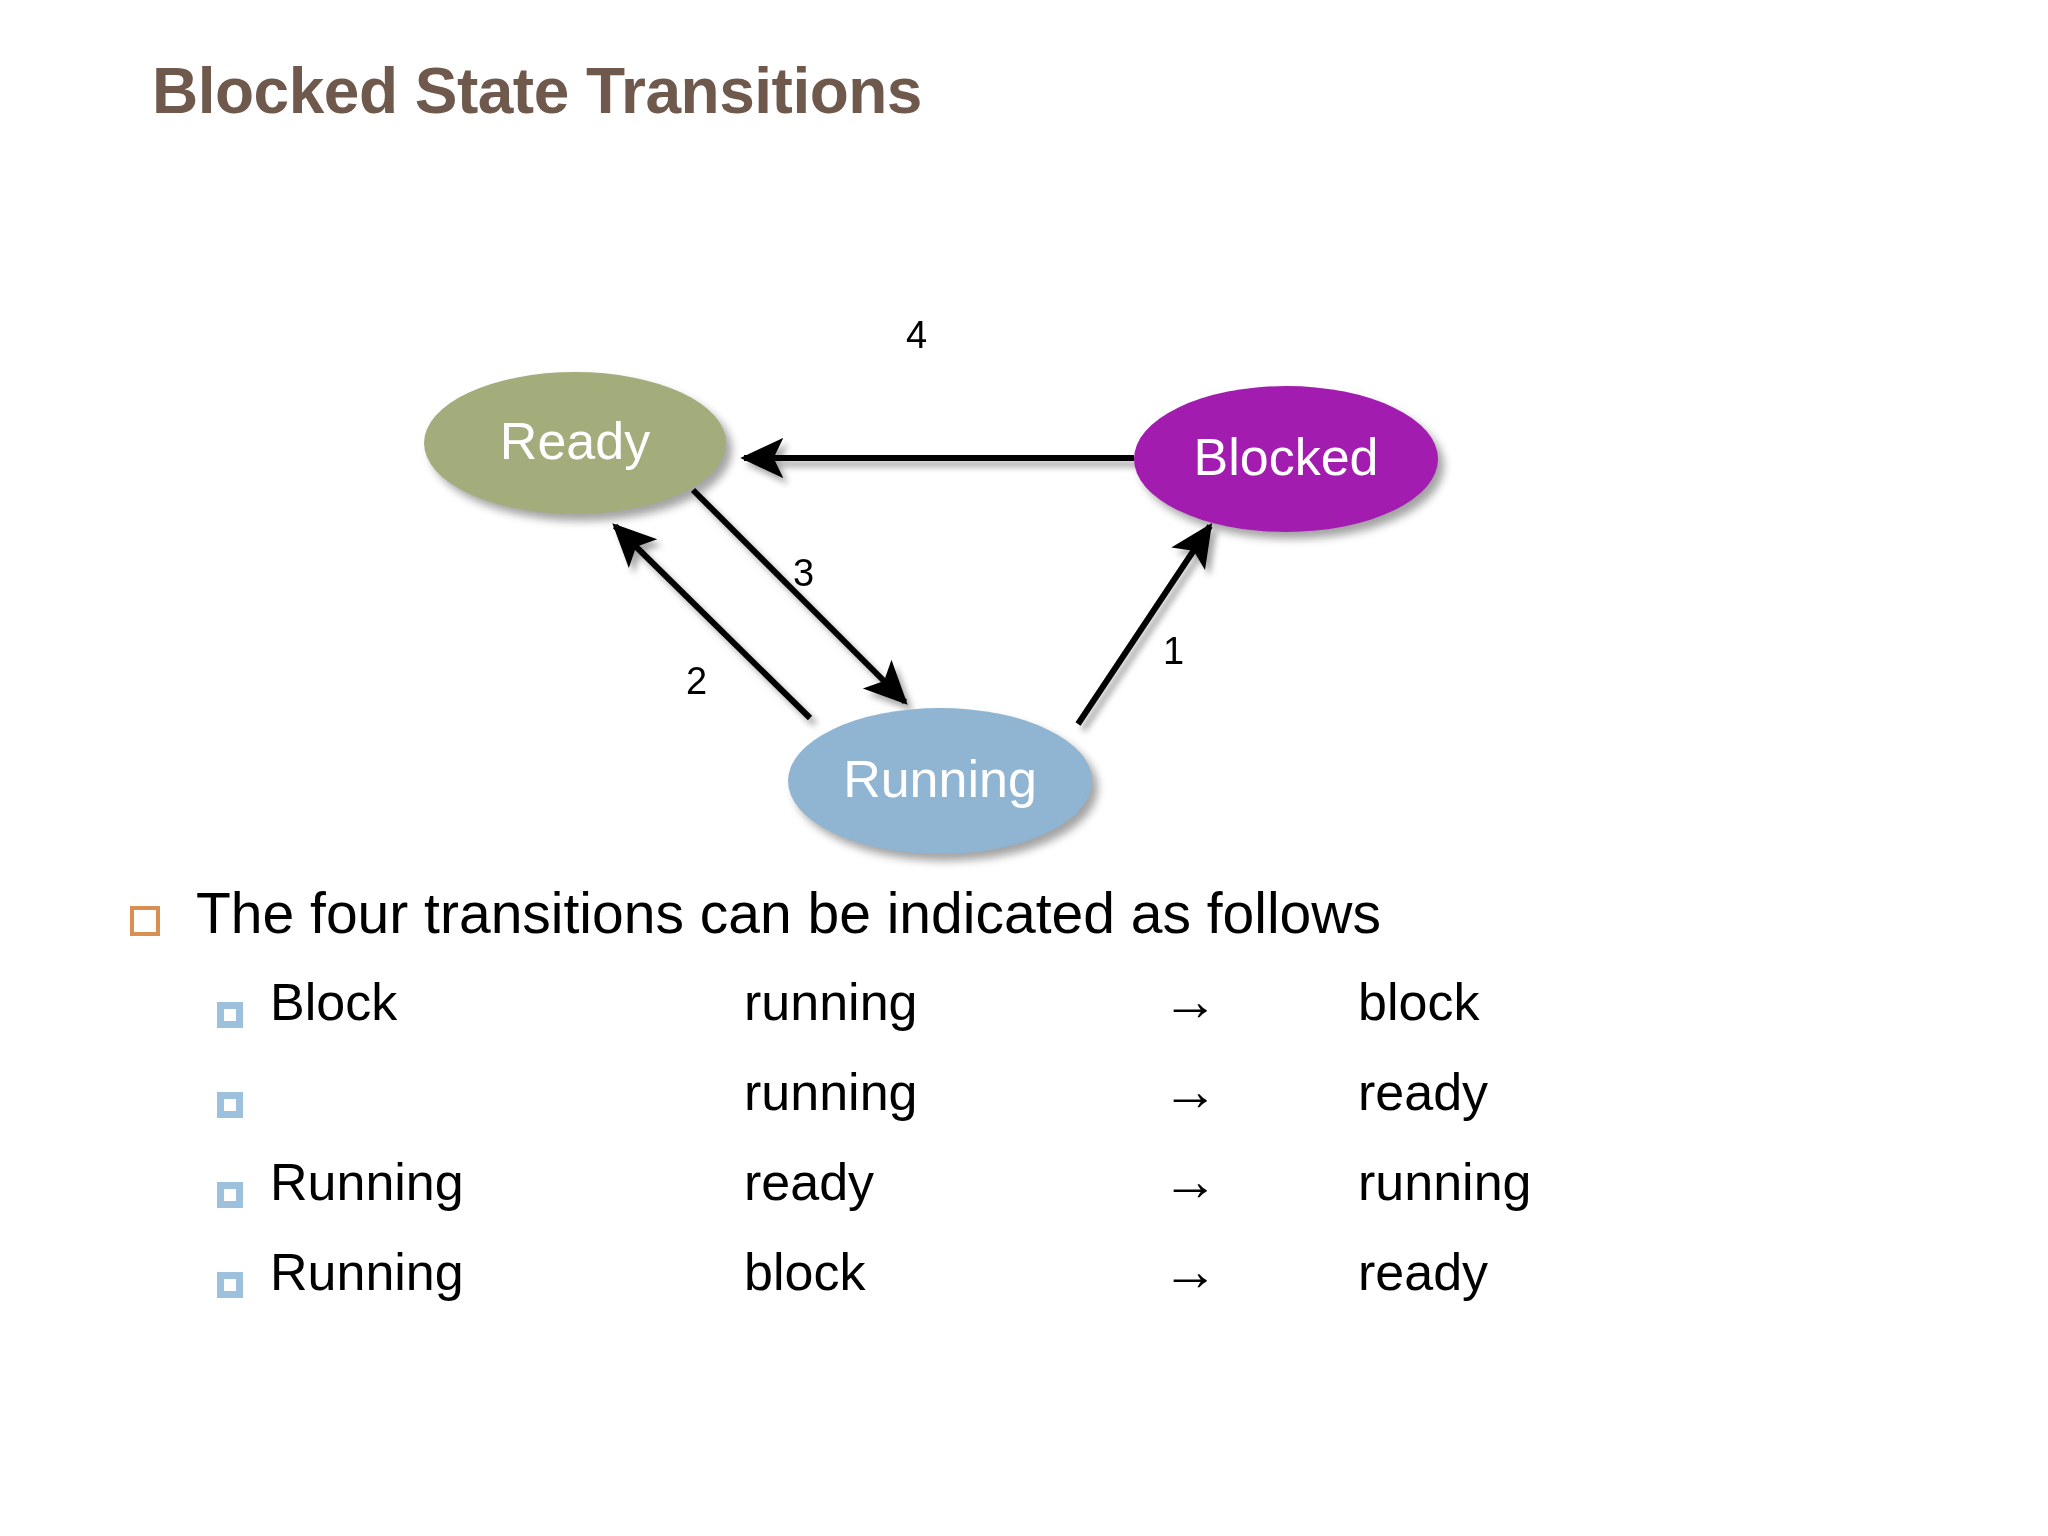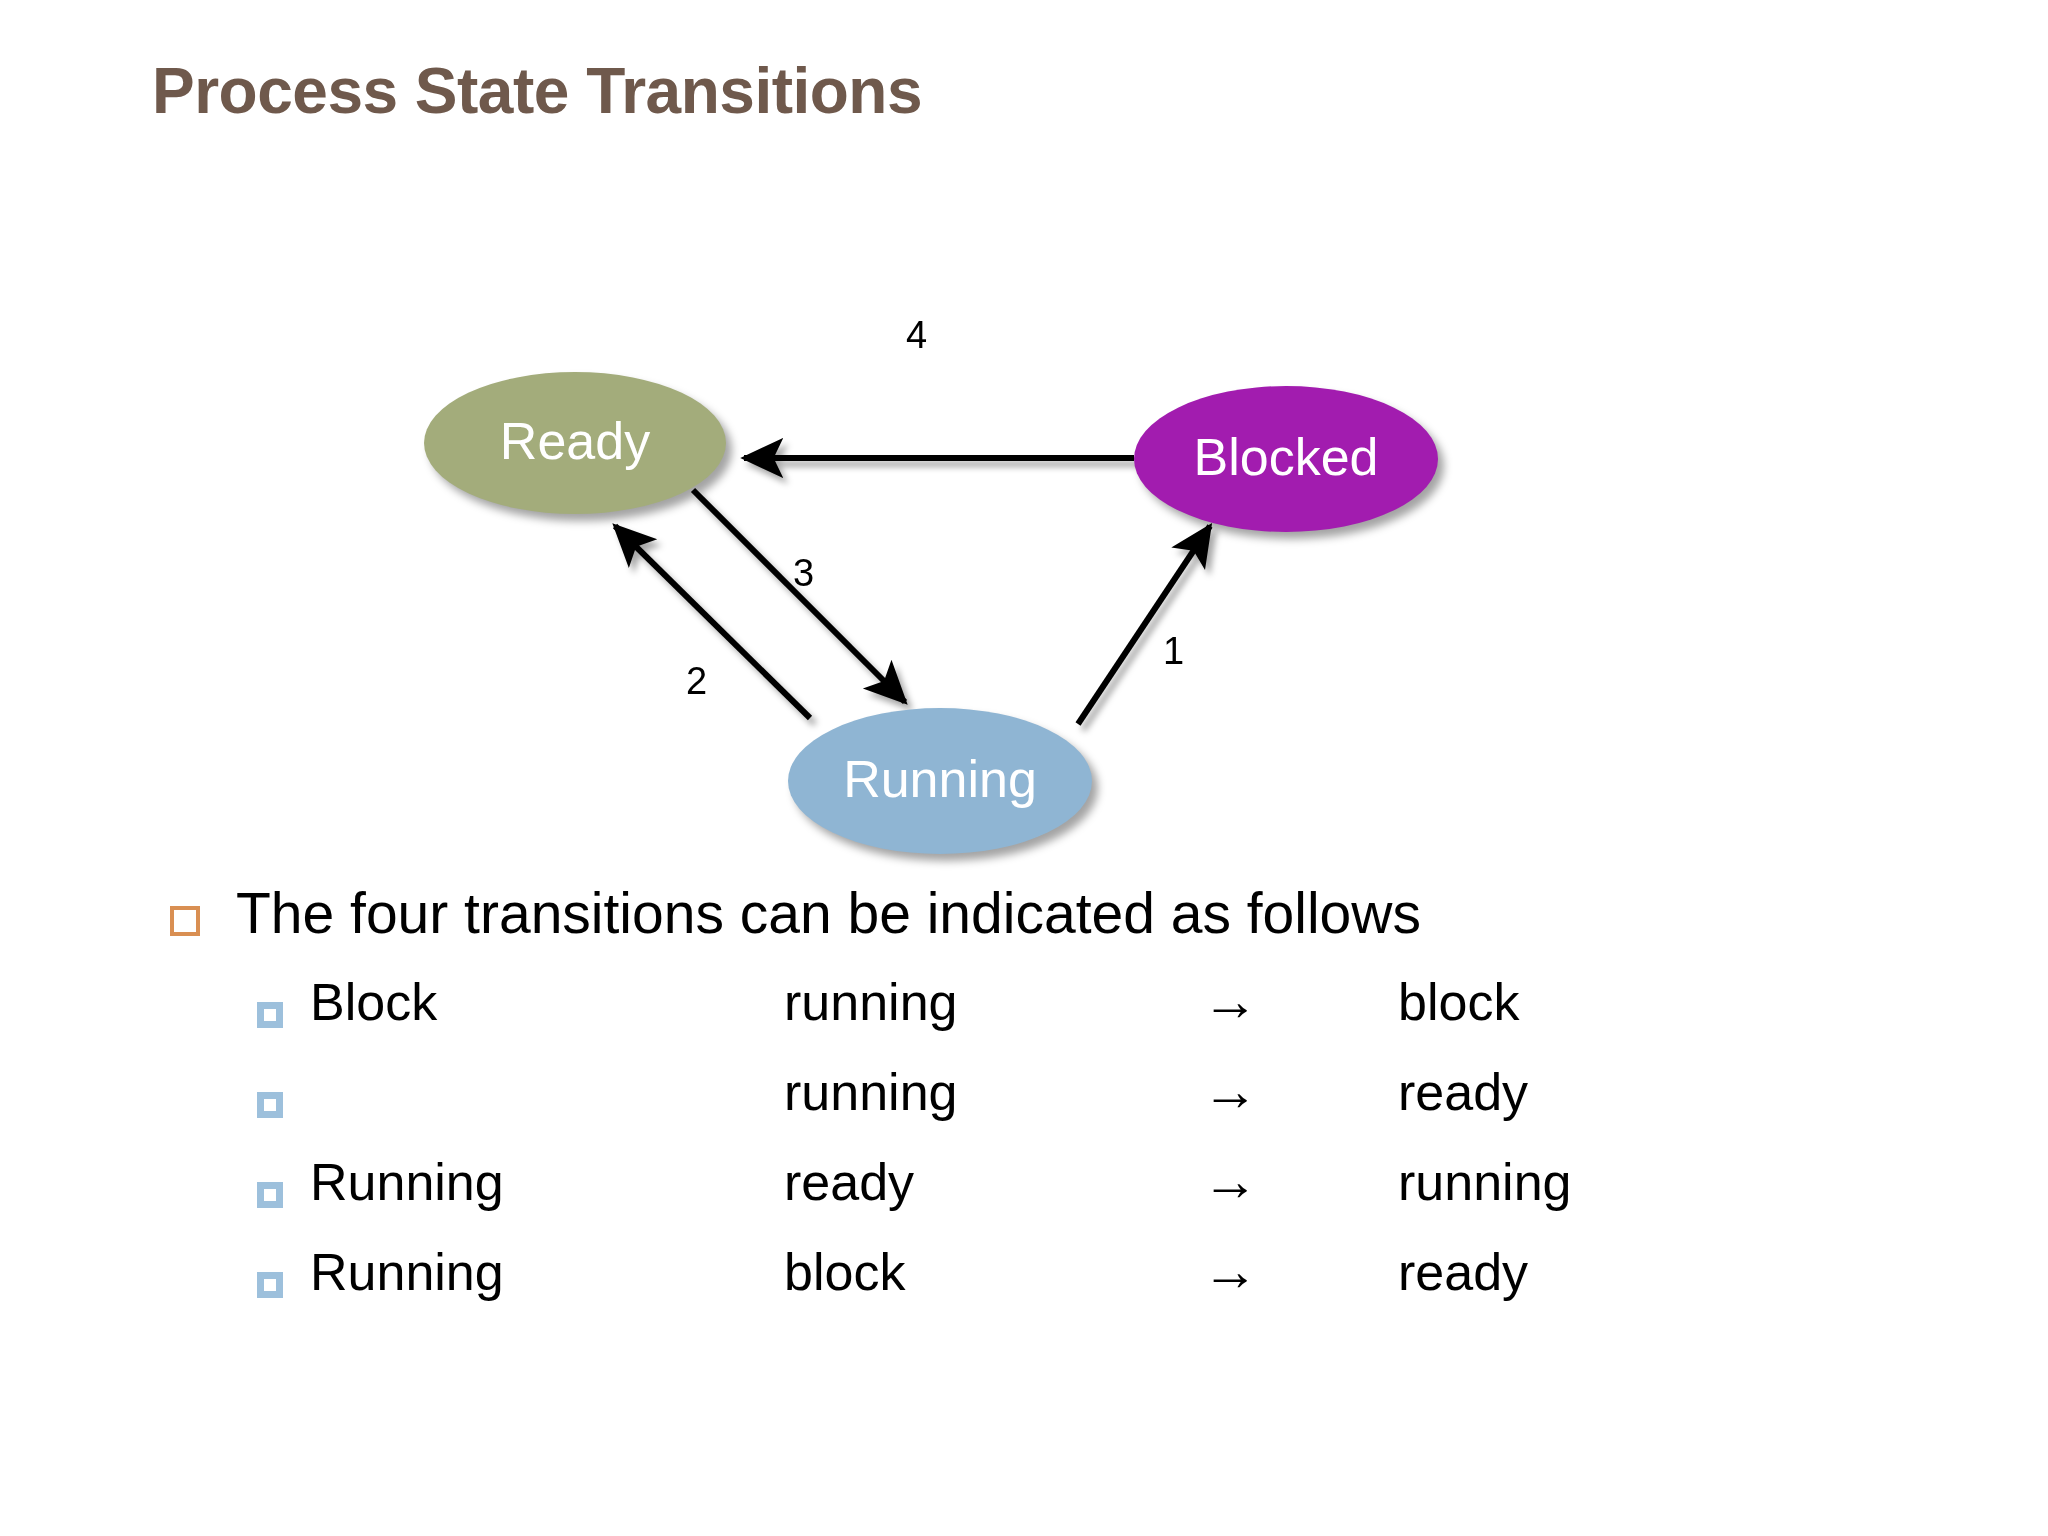--- a/index.html
+++ b/index.html
@@ -69,21 +69,20 @@
   .lbl-4{left:906px; top:-16px;}
   .lbl-3{left:793px; top:222px;}
   .lbl-2{left:686px; top:330px;}
   .lbl-1{left:1163px; top:300px;}
 
   
   .bullets{
     position:absolute;
     left:0; top:880px;
     width:1746px;
-    margin-left:40px;
   }
   .b1{
     position:relative;
     height:92px;
   }
   .b1 .sq-open{
     position:absolute;
     left:130px; top:26px;
     width:30px; height:30px;
     border:4px solid #d98f52;
@@ -133,21 +132,21 @@
     position:absolute;
     left:1358px; top:0;
     font-size:52px;color:#000;white-space:nowrap;
   }
 </style>
 </head>
 <body>
 
 <div class="slide">
 
-  <div class="title">Process State Transitions</div>
+  <div class="title">Blocked State Transitions</div>
 
   <div class="diagram">
 
     <svg class="edges" viewBox="0 0 2048 560" width="2048" height="560" xmlns="http://www.w3.org/2000/svg">
       <defs>
         <marker id="ah" viewBox="0 0 12 12" refX="10.5" refY="6" markerWidth="7.5" markerHeight="7.5" orient="auto-start-reverse">
           <path d="M 0 0.6 L 11.5 6 L 0 11.4 L 2.6 6 Z" fill="#000"></path>
         </marker>
         <filter id="ds" x="-40%" y="-40%" width="200%" height="200%">
           <feDropShadow dx="5" dy="6" stdDeviation="3.2" flood-color="#000" flood-opacity="0.34"></feDropShadow>

